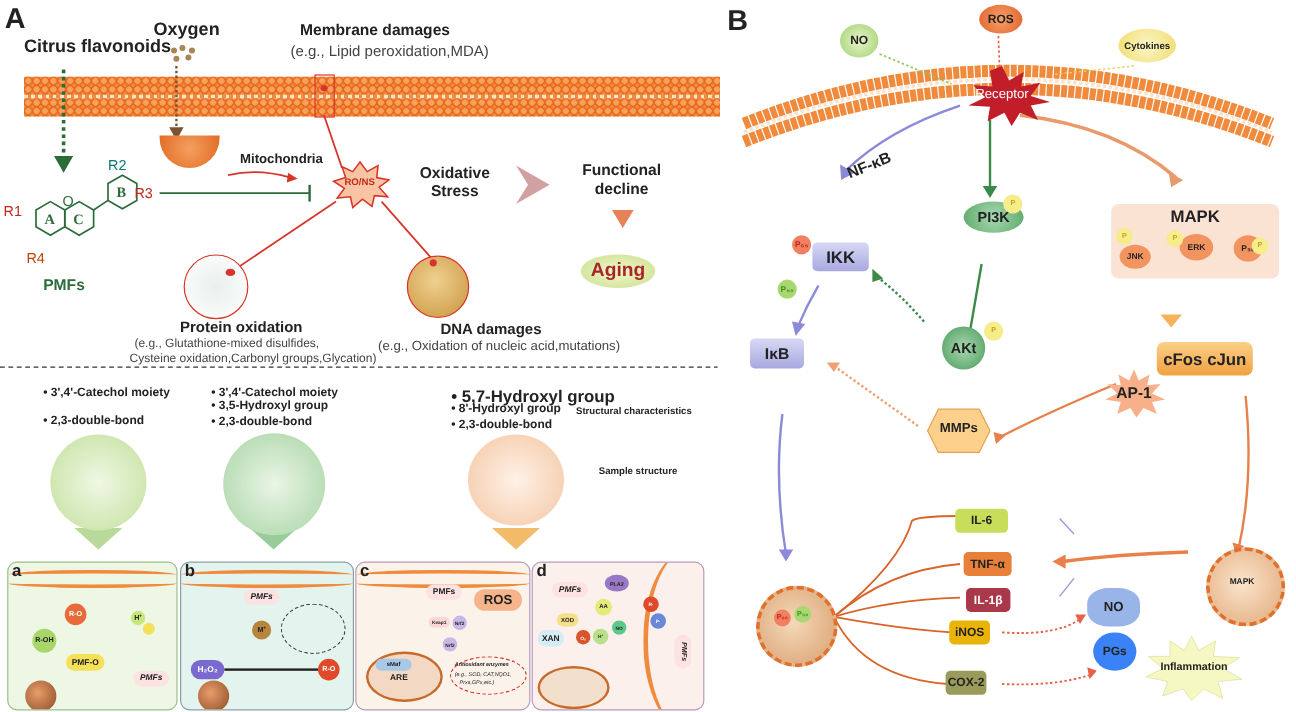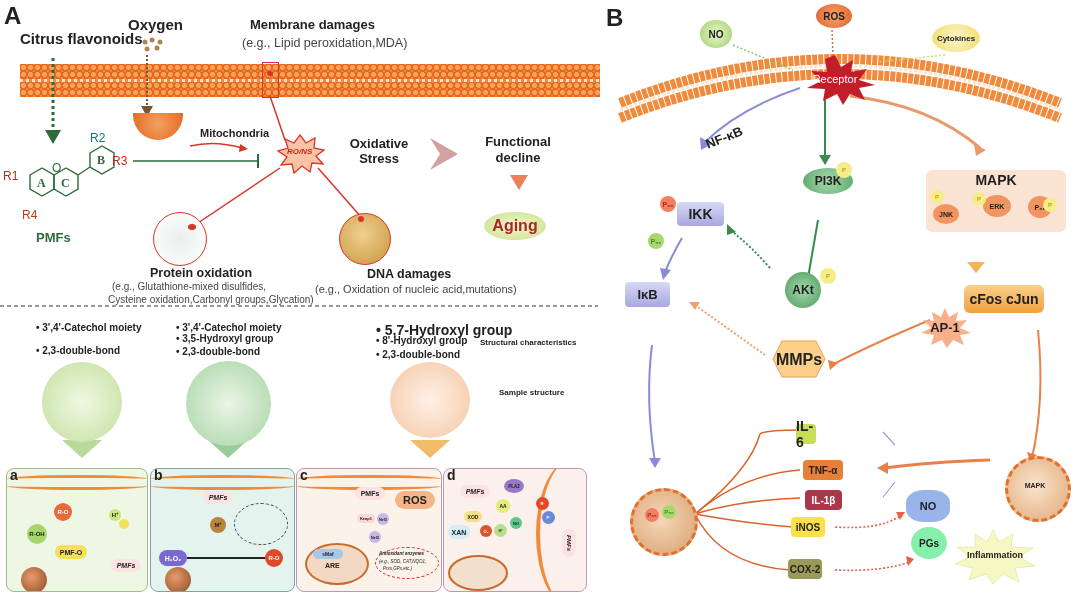--- a/index.html
+++ b/index.html
@@ -64,21 +64,21 @@
 
     <line x1="0" y1="306" x2="598" y2="306" stroke="#333" stroke-width="1" stroke-dasharray="4,3"></line>
 
     <polygon points="62,440 102,440 82,458" fill="#a6cf7f" opacity="0.8"></polygon>
     <polygon points="208,440 248,440 228,458" fill="#7fbf7f" opacity="0.8"></polygon>
     <polygon points="410,440 450,440 430,458" fill="#f0b45a" opacity="0.9"></polygon>
   </svg>
 
   <div class="abs" style="left:133px;top:113px;width:50px;height:27px;border-radius:0 0 30px 30px;background:radial-gradient(circle at 50% 40%,#f4a060,#e0661e);"></div>
   <div class="abs b" style="left:200px;top:127px;font-size:11px;">Mitochondria</div>
-  <div class="abs b" style="left:287px;top:147px;font-size:8px;color:#c0281e;font-style:italic;">RO/NS</div>
+  <div class="abs b" style="left:287px;top:147px;font-size:8px;color:#c0281e;">RO/NS</div>
 
   <svg width="140" height="140" style="left:0;top:125px;">
     <polygon points="30,50 42,43 54,50 54,64 42,71 30,64" fill="none" stroke="#2c6b3a" stroke-width="1.4"></polygon>
     <polygon points="54,50 66,43 78,50 78,64 66,71 54,64" fill="none" stroke="#2c6b3a" stroke-width="1.4"></polygon>
     <polygon points="90,28 102,21 114,28 114,42 102,49 90,42" fill="none" stroke="#2c6b3a" stroke-width="1.4"></polygon>
     <line x1="78" y1="50" x2="90" y2="42" stroke="#2c6b3a" stroke-width="1.4"></line>
   </svg>
   <div class="abs b" style="left:37px;top:176px;font-size:12px;color:#2c6b3a;font-family:'Liberation Serif',serif;">A</div>
   <div class="abs b" style="left:61px;top:176px;font-size:12px;color:#2c6b3a;font-family:'Liberation Serif',serif;">C</div>
   <div class="abs b" style="left:97px;top:153px;font-size:12px;color:#2c6b3a;font-family:'Liberation Serif',serif;">B</div>
@@ -282,30 +282,30 @@
   <div class="box" style="left:364px;top:285px;width:80px;height:28px;border-radius:6px;background:linear-gradient(#fbd08a,#f0a040);font-size:14px;">cFos cJun</div>
 
   <svg width="60" height="40" style="left:315px;top:308px;">
     <polygon points="30,0 34,9 43,4 41,13 52,12 45,20 56,25 45,27 49,37 38,32 32,40 27,32 16,37 19,27 6,25 16,20 8,12 19,13 17,4 26,9" fill="#f7b08a"></polygon>
   </svg>
   <div class="abs b c" style="left:315px;top:320px;width:60px;font-size:13px;">AP-1</div>
 
   <svg width="54" height="38" style="left:172px;top:340px;">
     <polygon points="10,1 44,1 53,19 44,37 10,37 1,19" fill="#fbd08a" stroke="#e8a050" stroke-width="1"></polygon>
   </svg>
-  <div class="abs b c" style="left:172px;top:351px;width:54px;font-size:16px;">MMPs</div>
-
-  <div class="box" style="left:196px;top:424px;width:20px;height:20px;background:#c8de5a;font-size:14px;">IL-6</div>
+  <div class="abs b c" style="left:172px;top:351px;width:54px;font-size:11px;">MMPs</div>
+
+  <div class="box" style="left:196px;top:424px;width:44px;height:20px;background:#c8de5a;font-size:10px;">IL-6</div>
   <div class="box" style="left:203px;top:460px;width:40px;height:20px;background:#e8803a;font-size:10px;">TNF-α</div>
   <div class="box" style="left:205px;top:490px;width:37px;height:20px;background:#a8384a;color:#fff;font-size:10px;">IL-1β</div>
-  <div class="box" style="left:191px;top:517px;width:34px;height:20px;background:#fde047;font-size:10px;">iNOS</div>
+  <div class="box" style="left:191px;top:517px;width:34px;height:20px;background:#eab308;font-size:10px;">iNOS</div>
   <div class="box" style="left:188px;top:559px;width:34px;height:20px;background:#9a9a5a;font-size:10px;">COX-2</div>
 
   <div class="circ" style="left:306px;top:490px;width:44px;height:32px;border-radius:40%;background:#98b4e8;font-size:11px;">NO</div>
-  <div class="circ" style="left:311px;top:527px;width:36px;height:32px;background:#86efac;font-size:10px;">PGs</div>
+  <div class="circ" style="left:311px;top:527px;width:36px;height:32px;background:#3b82f6;font-size:10px;">PGs</div>
 
   <svg width="84" height="54" style="left:353px;top:530px;">
     <polygon points="40,0 46,12 60,4 58,17 80,18 66,27 82,36 62,38 66,52 50,44 40,54 33,44 16,50 20,38 2,34 16,27 4,17 22,17 22,4 34,12" fill="#f6f8c4" stroke="#d8d88a" stroke-width="0.5"></polygon>
   </svg>
   <div class="abs b c" style="left:353px;top:550px;width:84px;font-size:9px;">Inflammation</div>
 
   <div class="circ" style="left:30px;top:488px;width:62px;height:62px;border:3px dashed #e0702a;background:radial-gradient(circle at 45% 45%,#f5d8b8,#d8a070);"></div>
   <div class="circ" style="left:45px;top:508px;width:14px;height:14px;background:#f08060;color:#c02020;font-size:6px;">P₆₅</div>
   <div class="circ" style="left:62px;top:505px;width:14px;height:14px;background:#a8d870;color:#4a8a2a;font-size:6px;">P₅₀</div>
 

